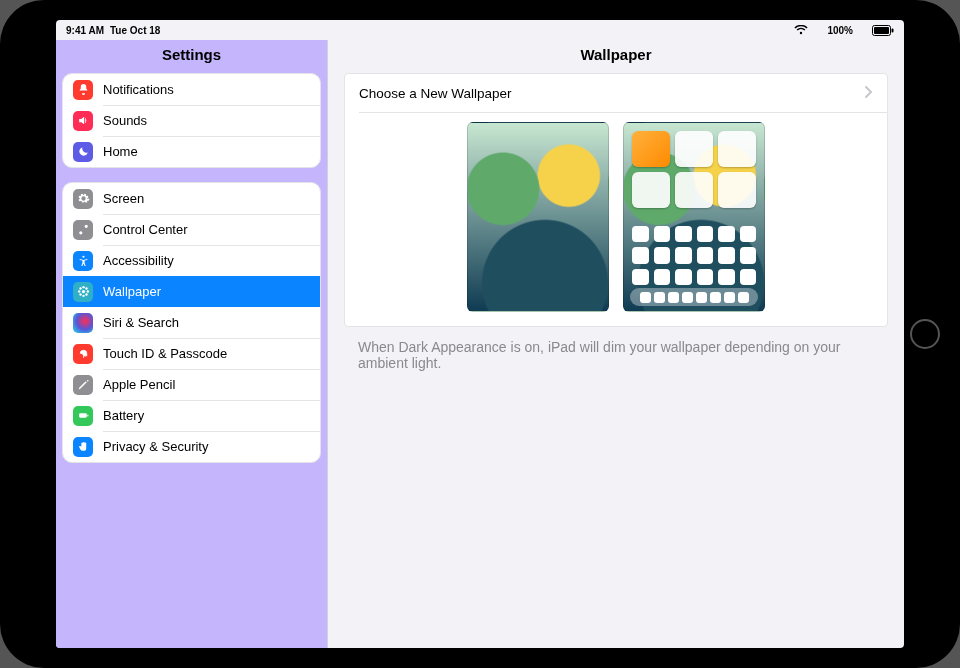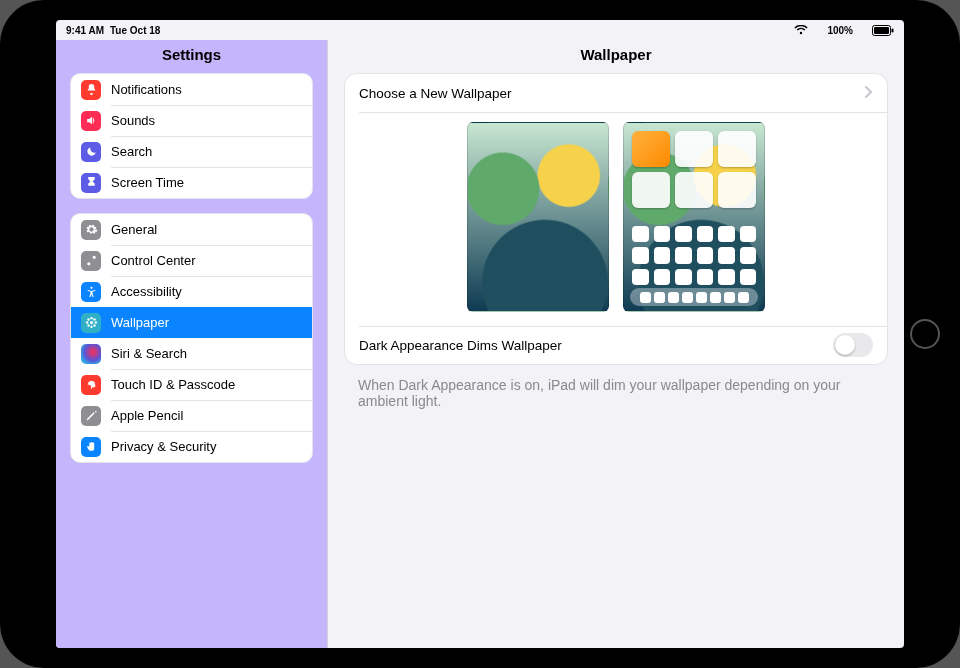--- a/index.html
+++ b/index.html
@@ -22,21 +22,21 @@
   }
   .status-left { display: flex; gap: 6px; align-items: center; }
   .status-right { margin-left: auto; display: flex; gap: 19px; align-items: center; }
   .wifi-icon svg, .battery-icon svg { display: block; }
   .content { flex: 1; display: flex; overflow: hidden; }
 
   
   .sidebar { width: 272px; background: #c4b5fd; display: flex; flex-direction: column; border-right: 1px solid #d1d1d6; }
   .sidebar-title { text-align: center; font-size: 15px; font-weight: 700; padding: 6px 0 10px; }
   .group {
-    background: #fff; margin: 0 14px 14px; border-radius: 10px; overflow: hidden;
+    background: #fff; margin: 0 6px 14px; border-radius: 10px; overflow: hidden;
     border: 0.5px solid #e3e3e8;
   }
   .row {
     display: flex; align-items: center; gap: 10px; height: 31px;
     padding: 0 10px; font-size: 13px; color: #000; position: relative;
   }
   .row + .row::before {
     content: ""; position: absolute; top: 0; left: 40px; right: 0;
     height: 0.5px; background: #e3e3e8;
   }
@@ -51,21 +51,21 @@
   .icon-badge.siri {
     background: radial-gradient(circle at 60% 40%, #ff2d55, #5856d6 50%, #32ade6 80%);
   }
 
   
   .main { flex: 1; display: flex; flex-direction: column; overflow: hidden; }
   .main-title {
     text-align: center; font-size: 15px; font-weight: 700; padding: 6px 0 10px;
   }
   .section {
-    background: #fff; margin: 0 16px 8px; border-radius: 13px;
+    background: #fff; margin: 0 16px 8px; border-radius: 4px;
     border: 0.5px solid #e3e3e8; overflow: hidden;
   }
   .section-row {
     display: flex; align-items: center; height: 38px; padding: 0 14px;
     font-size: 13.5px; color: #000; position: relative;
   }
   .section-row + .section-row::before,
   .previews + .section-row::before {
     content: ""; position: absolute; top: 0; left: 14px; right: 0;
     height: 0.5px; background: #e3e3e8;
@@ -180,40 +180,32 @@
                 </svg>
               </span>
             <span>Sounds</span>
           </div>
           <div class="row">
             <span class="icon-badge" style="background:#5e5ce6">
                 <svg viewBox="0 0 24 24">
                   <path d="M20 14a8 8 0 01-10-10 8 8 0 1010 10z"></path>
                 </svg>
               </span>
-            <span>Search</span>
-          </div>
-          <div class="row">
-            <span class="icon-badge" style="background:#5e5ce6">
-                <svg viewBox="0 0 24 24">
-                  <path d="M6 2h12v4l-4 4 4 4v4H6v-4l4-4-4-4V2z"></path>
-                </svg>
-              </span>
-            <span>Screen Time</span>
+            <span>Home</span>
           </div>
         </div>
 
         <div class="group">
           <div class="row">
             <span class="icon-badge gray">
                 <svg viewBox="0 0 24 24">
                   <path d="M12 8a4 4 0 100 8 4 4 0 000-8zm9 4l2 1-1 3-2-.5a8 8 0 01-1.5 1.5l.5 2-3 1-1-2h-2l-1 2-3-1 .5-2A8 8 0 016 16.5L4 17l-1-3 2-1v-2l-2-1 1-3 2 .5A8 8 0 017.5 6L7 4l3-1 1 2h2l1-2 3 1-.5 2A8 8 0 0118 7.5l2-.5 1 3-2 1v2z"></path>
                 </svg>
               </span>
-            <span>General</span>
+            <span>Screen</span>
           </div>
           <div class="row">
             <span class="icon-badge gray">
                 <svg viewBox="0 0 24 24">
                   <path d="M4 6h10a3 3 0 006 0h0a3 3 0 00-6 0H4v0zm16 12H10a3 3 0 01-6 0 3 3 0 016 0h10z"></path>
                 </svg>
               </span>
             <span>Control Center</span>
           </div>
           <div class="row">
@@ -257,20 +249,29 @@
               </span>
             <span>Touch ID &amp; Passcode</span>
           </div>
           <div class="row">
             <span class="icon-badge gray">
                 <svg viewBox="0 0 24 24">
                   <path d="M3 21l3-1 12-12-2-2L4 18l-1 3zm15-16l2 2 1-1a1.4 1.4 0 00-2-2l-1 1z"></path>
                 </svg>
               </span>
             <span>Apple Pencil</span>
+          </div>
+          <div class="row">
+            <span class="icon-badge" style="background:#34c759">
+                <svg viewBox="0 0 24 24">
+                  <rect x="4" y="8" width="14" height="8" rx="2" fill="#fff"></rect>
+                  <rect x="19" y="10" width="2" height="4" rx="1" fill="#fff"></rect>
+                </svg>
+              </span>
+            <span>Battery</span>
           </div>
           <div class="row">
             <span class="icon-badge" style="background:#0a84ff">
                 <svg viewBox="0 0 24 24">
                   <path d="M8 12V6a1.5 1.5 0 013 0v5V5a1.5 1.5 0 013 0v6V6a1.5 1.5 0 013 0v9a5 5 0 01-5 5h-1a6 6 0 01-5-3l-2-4a1.5 1.5 0 012.5-1.5L8 12z"></path>
                 </svg>
               </span>
             <span>Privacy &amp; Security</span>
           </div>
         </div>
@@ -326,24 +327,20 @@
                   <div class="d"></div>
                   <div class="d"></div>
                   <div class="d"></div>
                   <div class="d"></div>
                   <div class="d"></div>
                   <div class="d"></div>
               </div>
             </div>
           </div>
 
-          <div class="section-row">
-            <span>Dark Appearance Dims Wallpaper</span>
-            <div class="toggle"></div>
-          </div>
         </div>
 
         <div class="footer-note">When Dark Appearance is on, iPad will dim your wallpaper depending on your ambient light.</div>
       </div>
     </div>
 
   </div>
 </div>
 
 </body></html>

